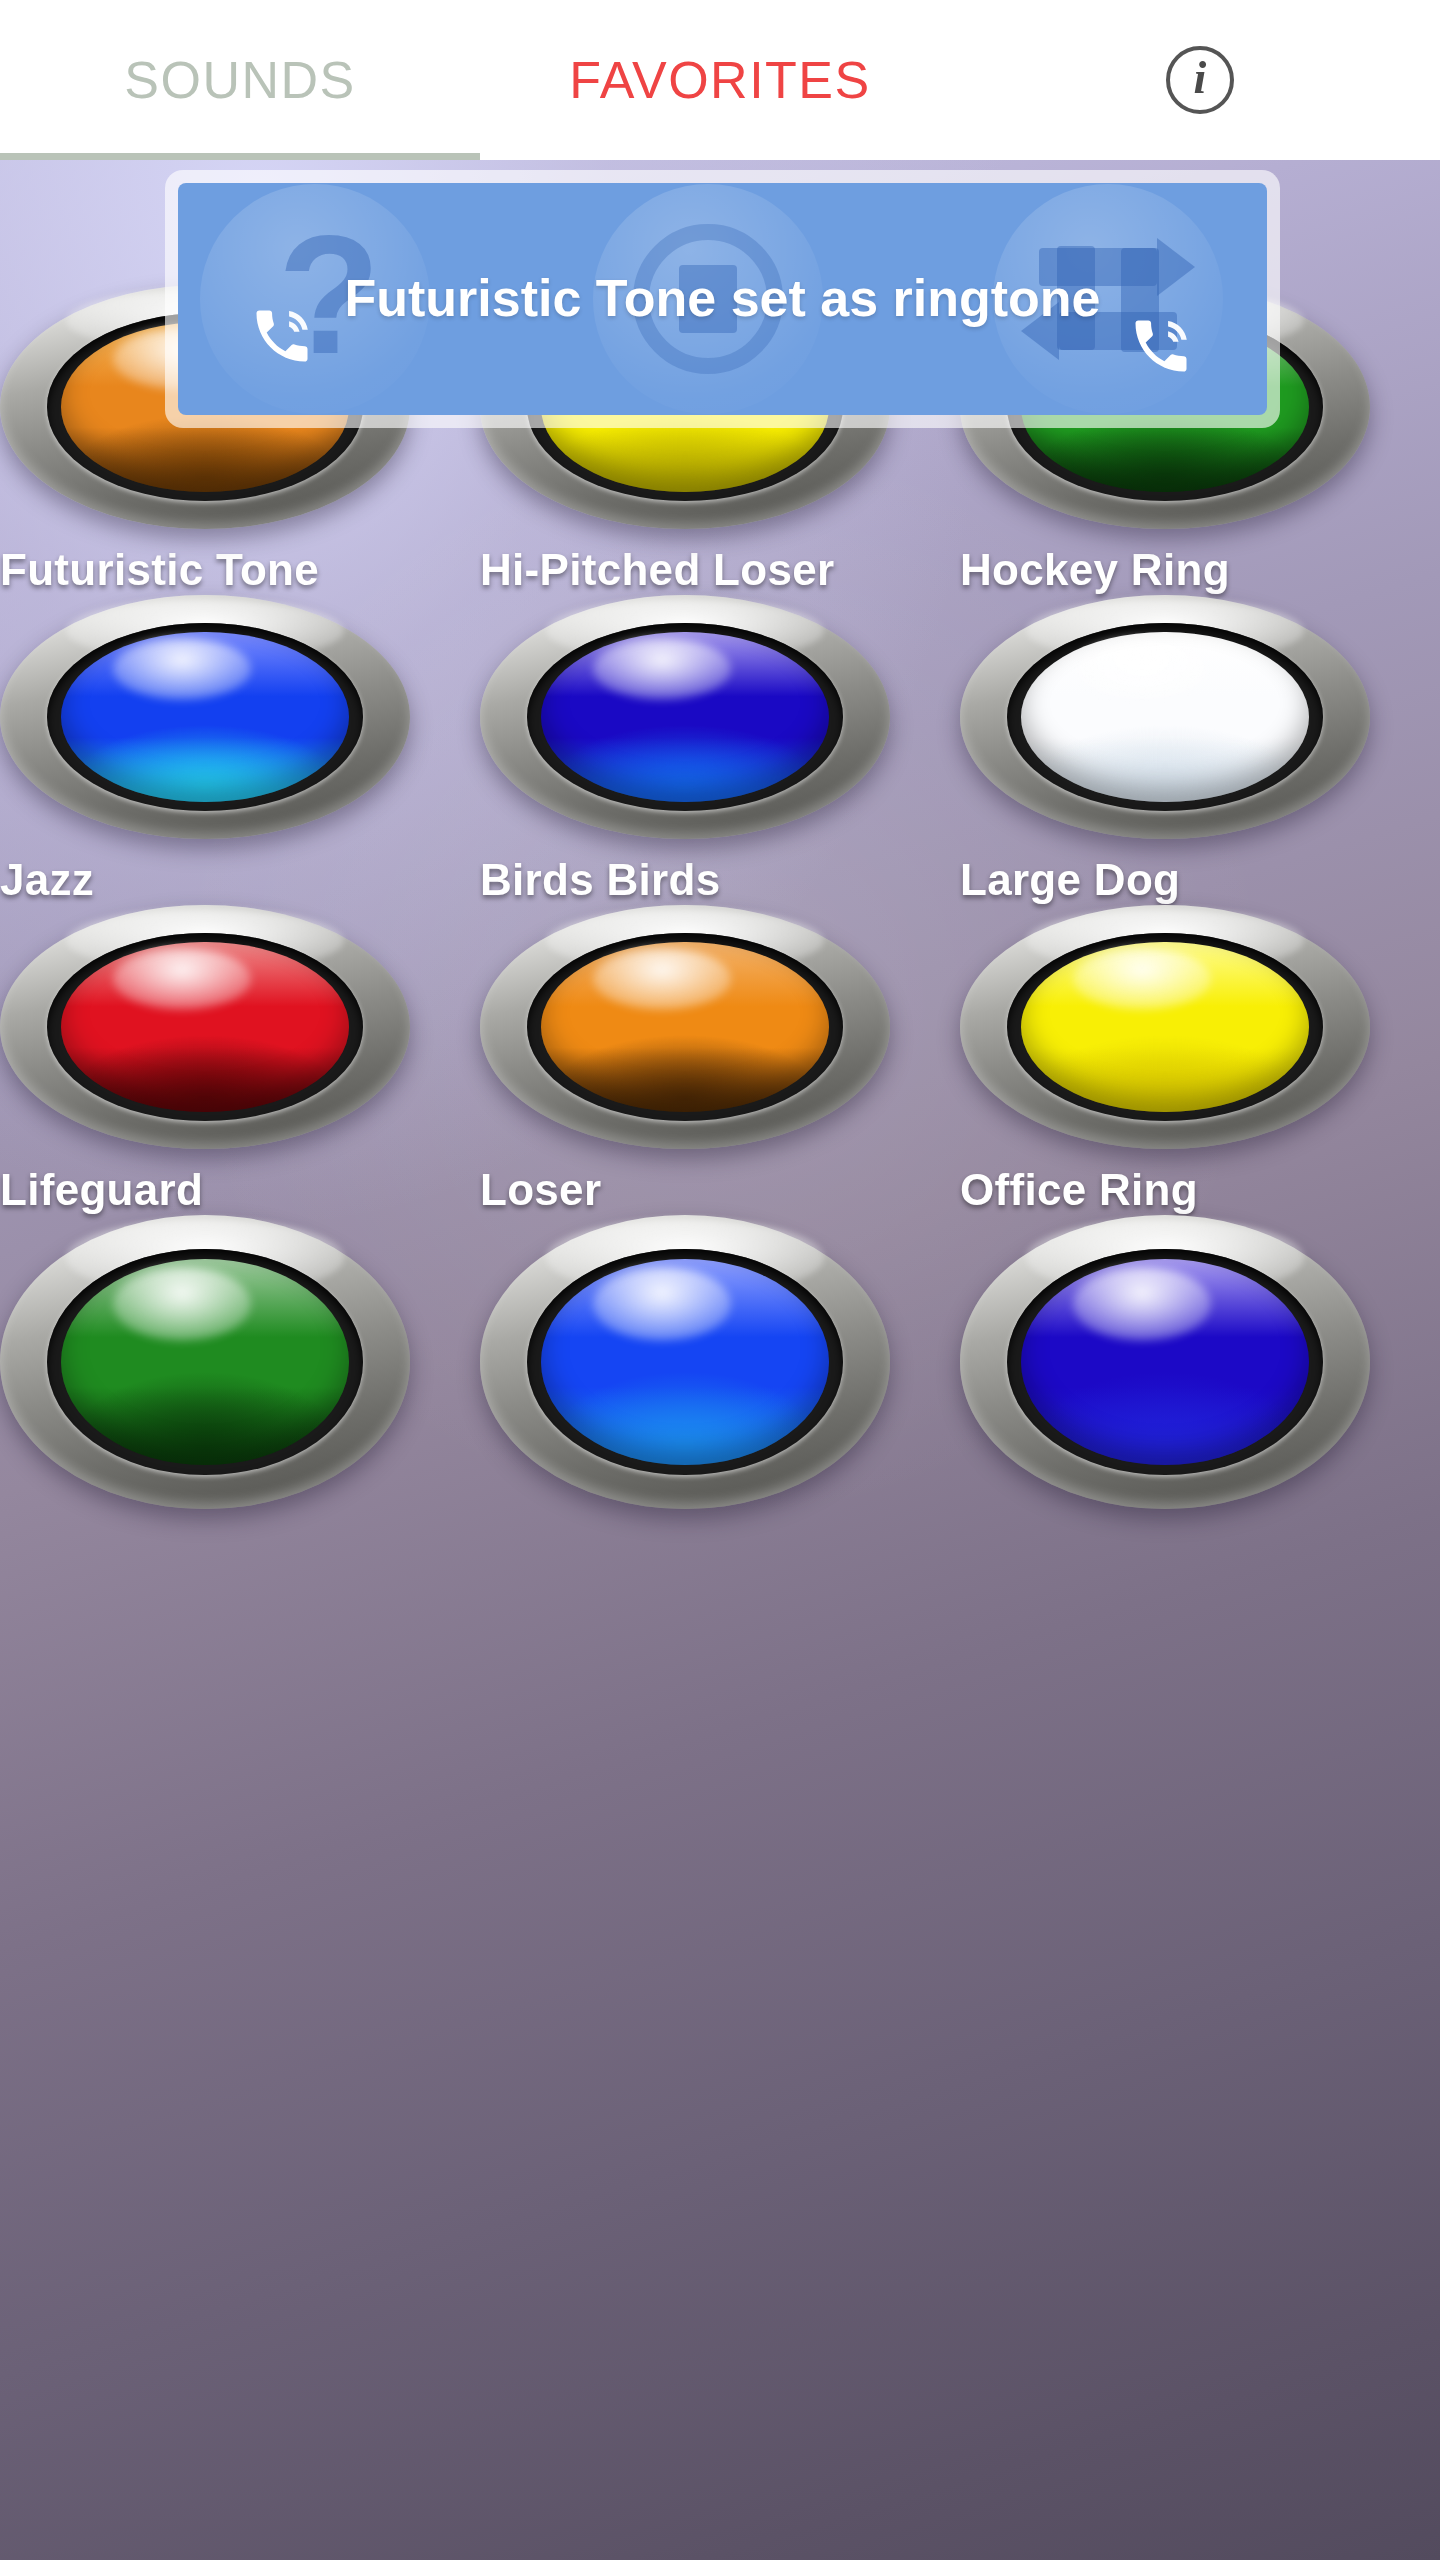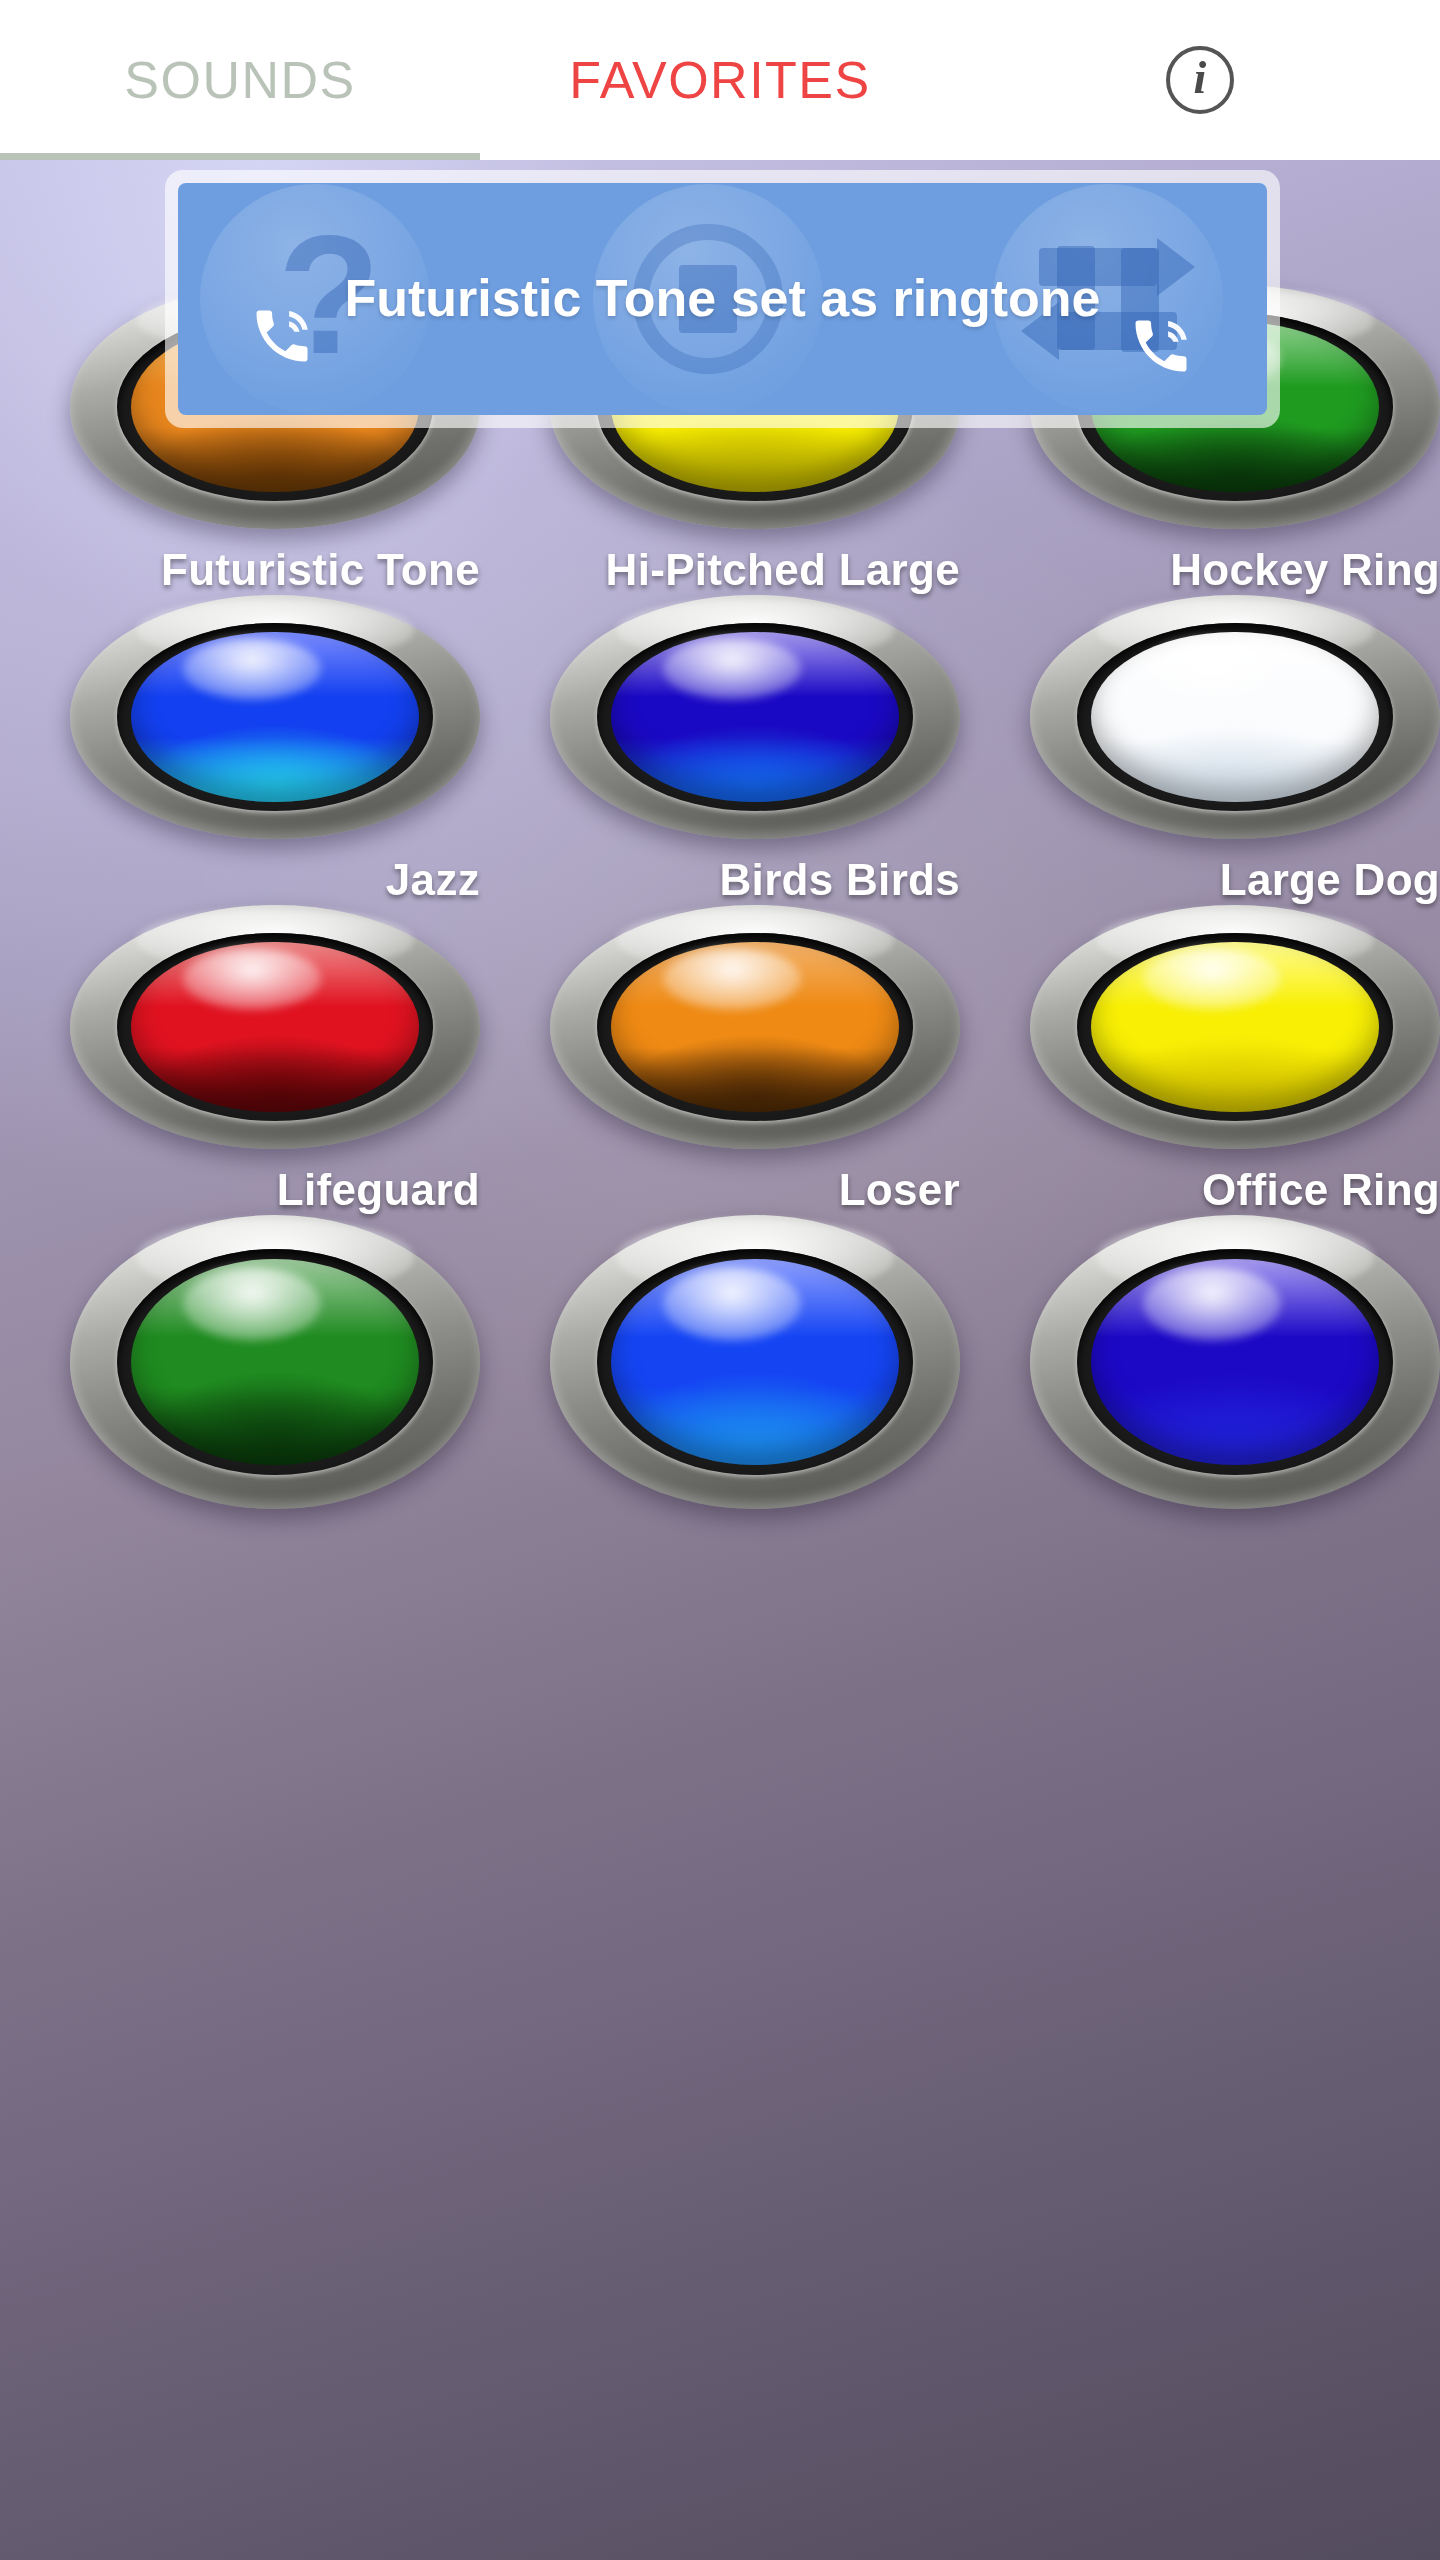--- a/index.html
+++ b/index.html
@@ -225,23 +225,22 @@
     width:1440px;
     display:grid;
     grid-template-columns:repeat(3,480px);
     grid-auto-rows:310px;
     row-gap:0px;
     z-index:10;
   }
   .cell {
     display:flex;
     flex-direction:column;
-    align-items:flex-end;
+    align-items:flex-start;
     cursor:pointer;
-    padding-left:44px;
   }
 
   .btn {
     position:relative;
     width:410px; height:385px;
     border-radius:50%;
     cursor:pointer;
   }
   
   .bezel {
@@ -396,21 +395,21 @@
           </div>
           <div class="label">Futuristic Tone</div>
         </div>
         <div class="cell">
           <div class="btn">
             <div class="bezel"></div>
             <div class="socket">
               <div class="dome" style="background: radial-gradient(78% 60% at 50% 92%, rgb(185, 174, 0) 0%, rgba(0, 0, 0, 0) 62%), linear-gradient(rgb(255, 251, 138) 0%, rgb(246, 236, 0) 38%, rgb(246, 236, 0) 62%, rgb(185, 174, 0) 100%);"></div>
             </div>
           </div>
-          <div class="label">Hi-Pitched Large</div>
+          <div class="label">Hi-Pitched Loser</div>
         </div>
         <div class="cell">
           <div class="btn">
             <div class="bezel"></div>
             <div class="socket">
               <div class="dome" style="background: radial-gradient(78% 60% at 50% 92%, rgb(10, 60, 11) 0%, rgba(0, 0, 0, 0) 62%), linear-gradient(rgb(143, 209, 143) 0%, rgb(31, 155, 32) 38%, rgb(31, 155, 32) 62%, rgb(10, 60, 11) 100%);"></div>
             </div>
           </div>
           <div class="label">Hockey Ring</div>
         </div>

